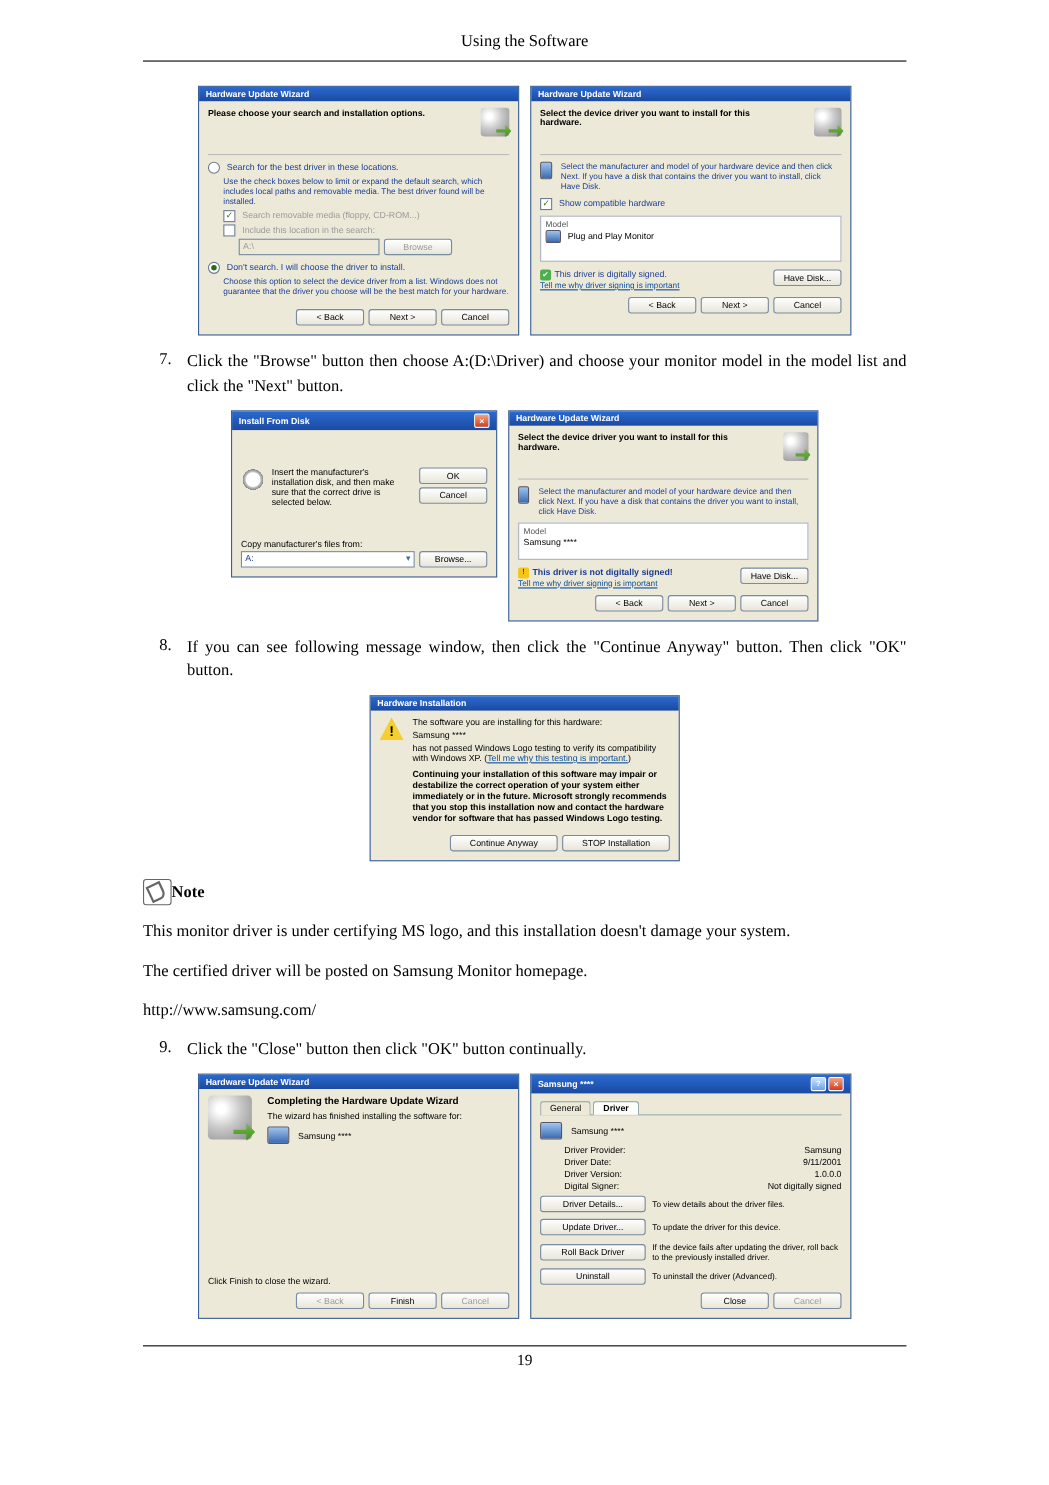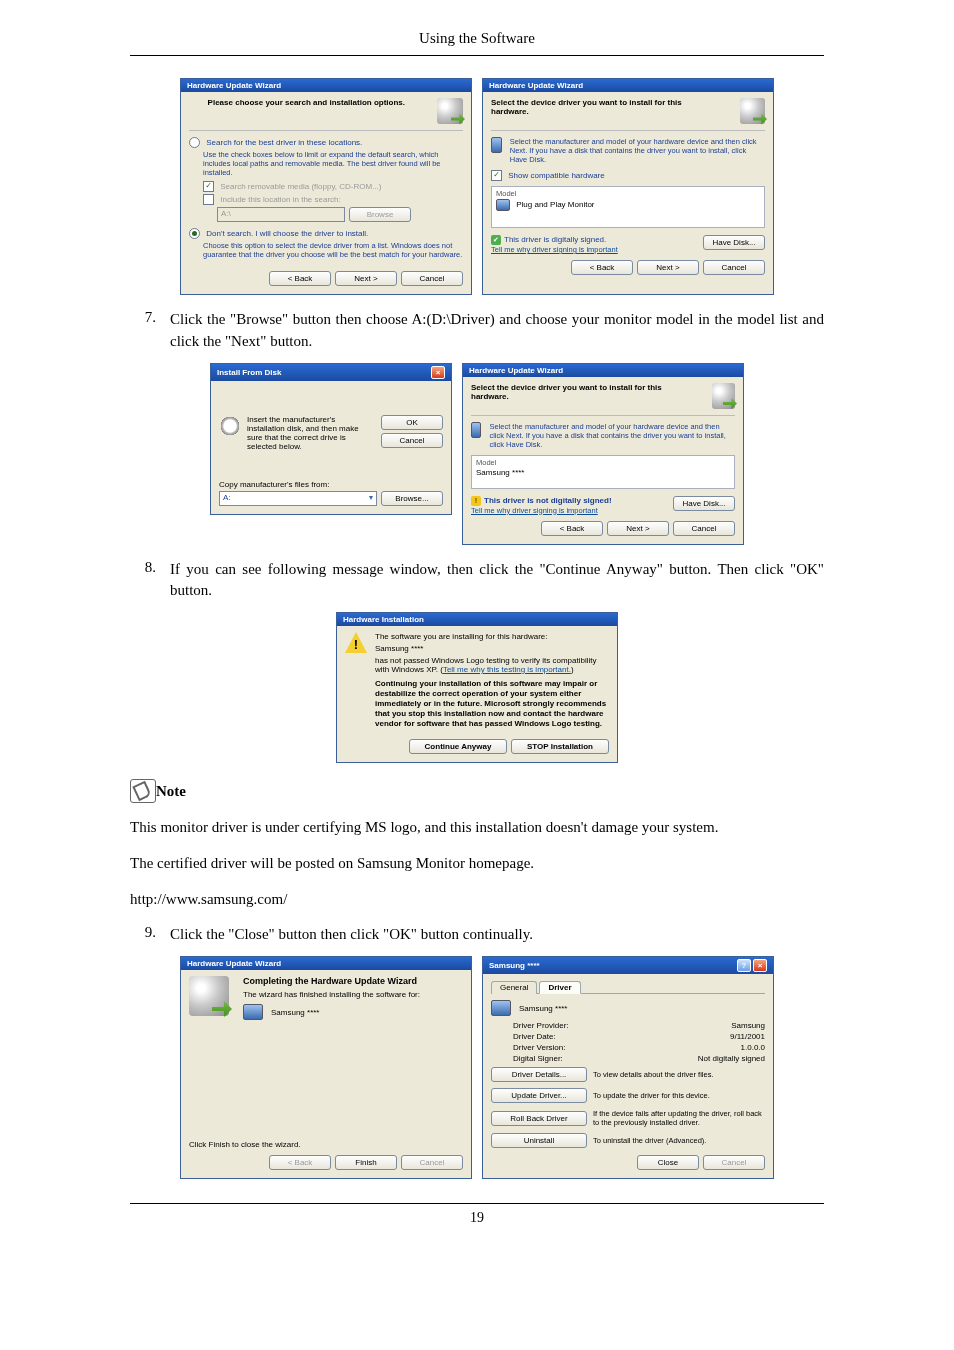--- a/index.html
+++ b/index.html
@@ -99,24 +99,24 @@
     display: flex;
     align-items: center;
     justify-content: center;
     color: #fff;
     font-size: 8px;
     font-weight: bold;
   }
   .dlg-body { padding: 6px 8px 8px 8px; flex: 1; display: flex; flex-direction: column; }
   .dlg-head {
     display: flex;
-    justify-content: flex-end;
+    justify-content: space-between;
     align-items: flex-start;
     border-bottom: 1px solid #bbb;
-    padding-bottom: 6px;
+    padding-bottom: 16px;
     margin-bottom: 6px;
     gap: 32px;
   }
   .dlg-head-text { font-weight: bold; font-size: 8px; max-width: 220px; }
   .wiz-icon {
     width: 26px; height: 26px;
     background: radial-gradient(circle at 30% 30%, #fff 0 10%, #c8c8c8 45%, #888 100%);
     border-radius: 3px;
     position: relative;
   }
@@ -484,21 +484,21 @@
           <div class="warn-tri">!</div>
           <div style="flex:1;">
             <div style="font-size:8px;">The software you are installing for this hardware:</div>
             <div style="font-size:8px;margin:3px 0;">Samsung ****</div>
             <div style="font-size:8px;">
               <span>has not passed Windows Logo testing to verify its compatibility with Windows XP. (</span><span class="link-text">Tell me why this testing is important.</span><span>)</span>
             </div>
             <div style="font-size:8px;margin-top:5px;font-weight:bold;line-height:1.25;">Continuing your installation of this software may impair or destabilize the correct operation of your system either immediately or in the future. Microsoft strongly recommends that you stop this installation now and contact the hardware vendor for software that has passed Windows Logo testing.</div>
           </div>
         </div>
-        <div class="btn-row" style="margin-top:10px;font-weight:bold;">
+        <div class="btn-row" style="margin-top:10px;">
           <span class="xp-btn" style="min-width:80px;">Continue Anyway</span>
           <span class="xp-btn" style="min-width:80px;">STOP Installation</span>
         </div>
       </div>
     </div>
   </div>
 
   <div class="note-row">
     <div class="note-icon"></div>
     <div class="note-label">Note</div>

